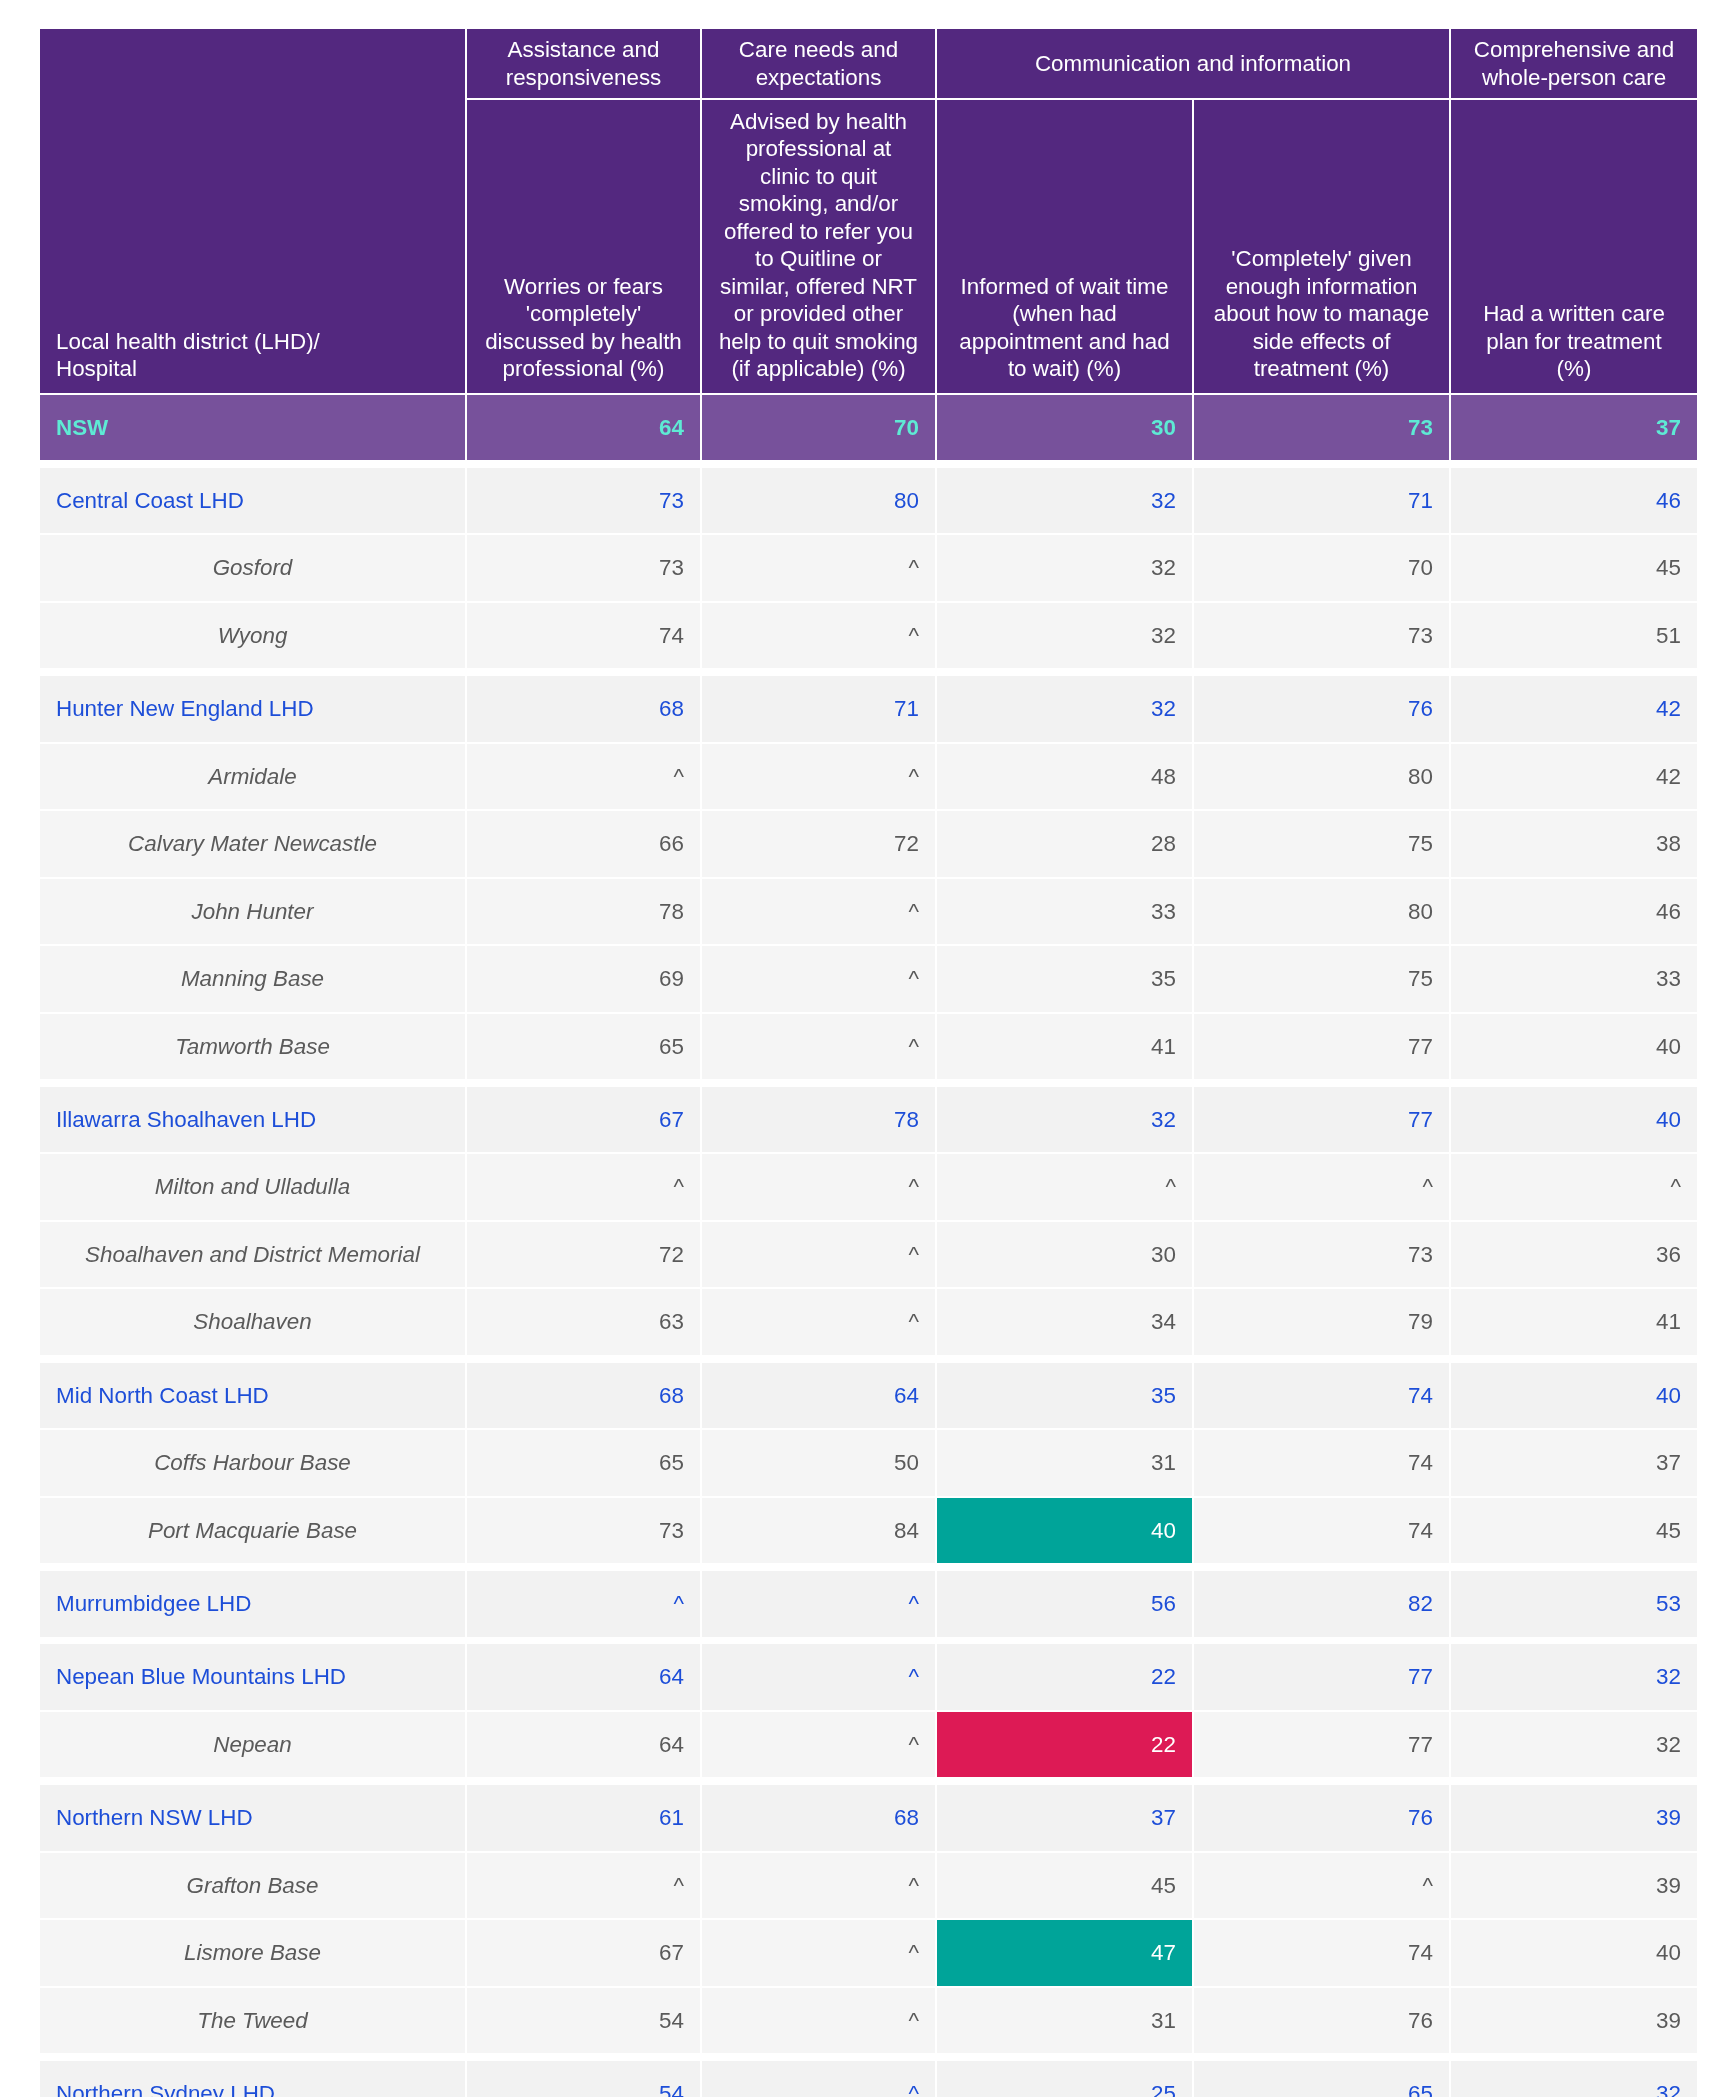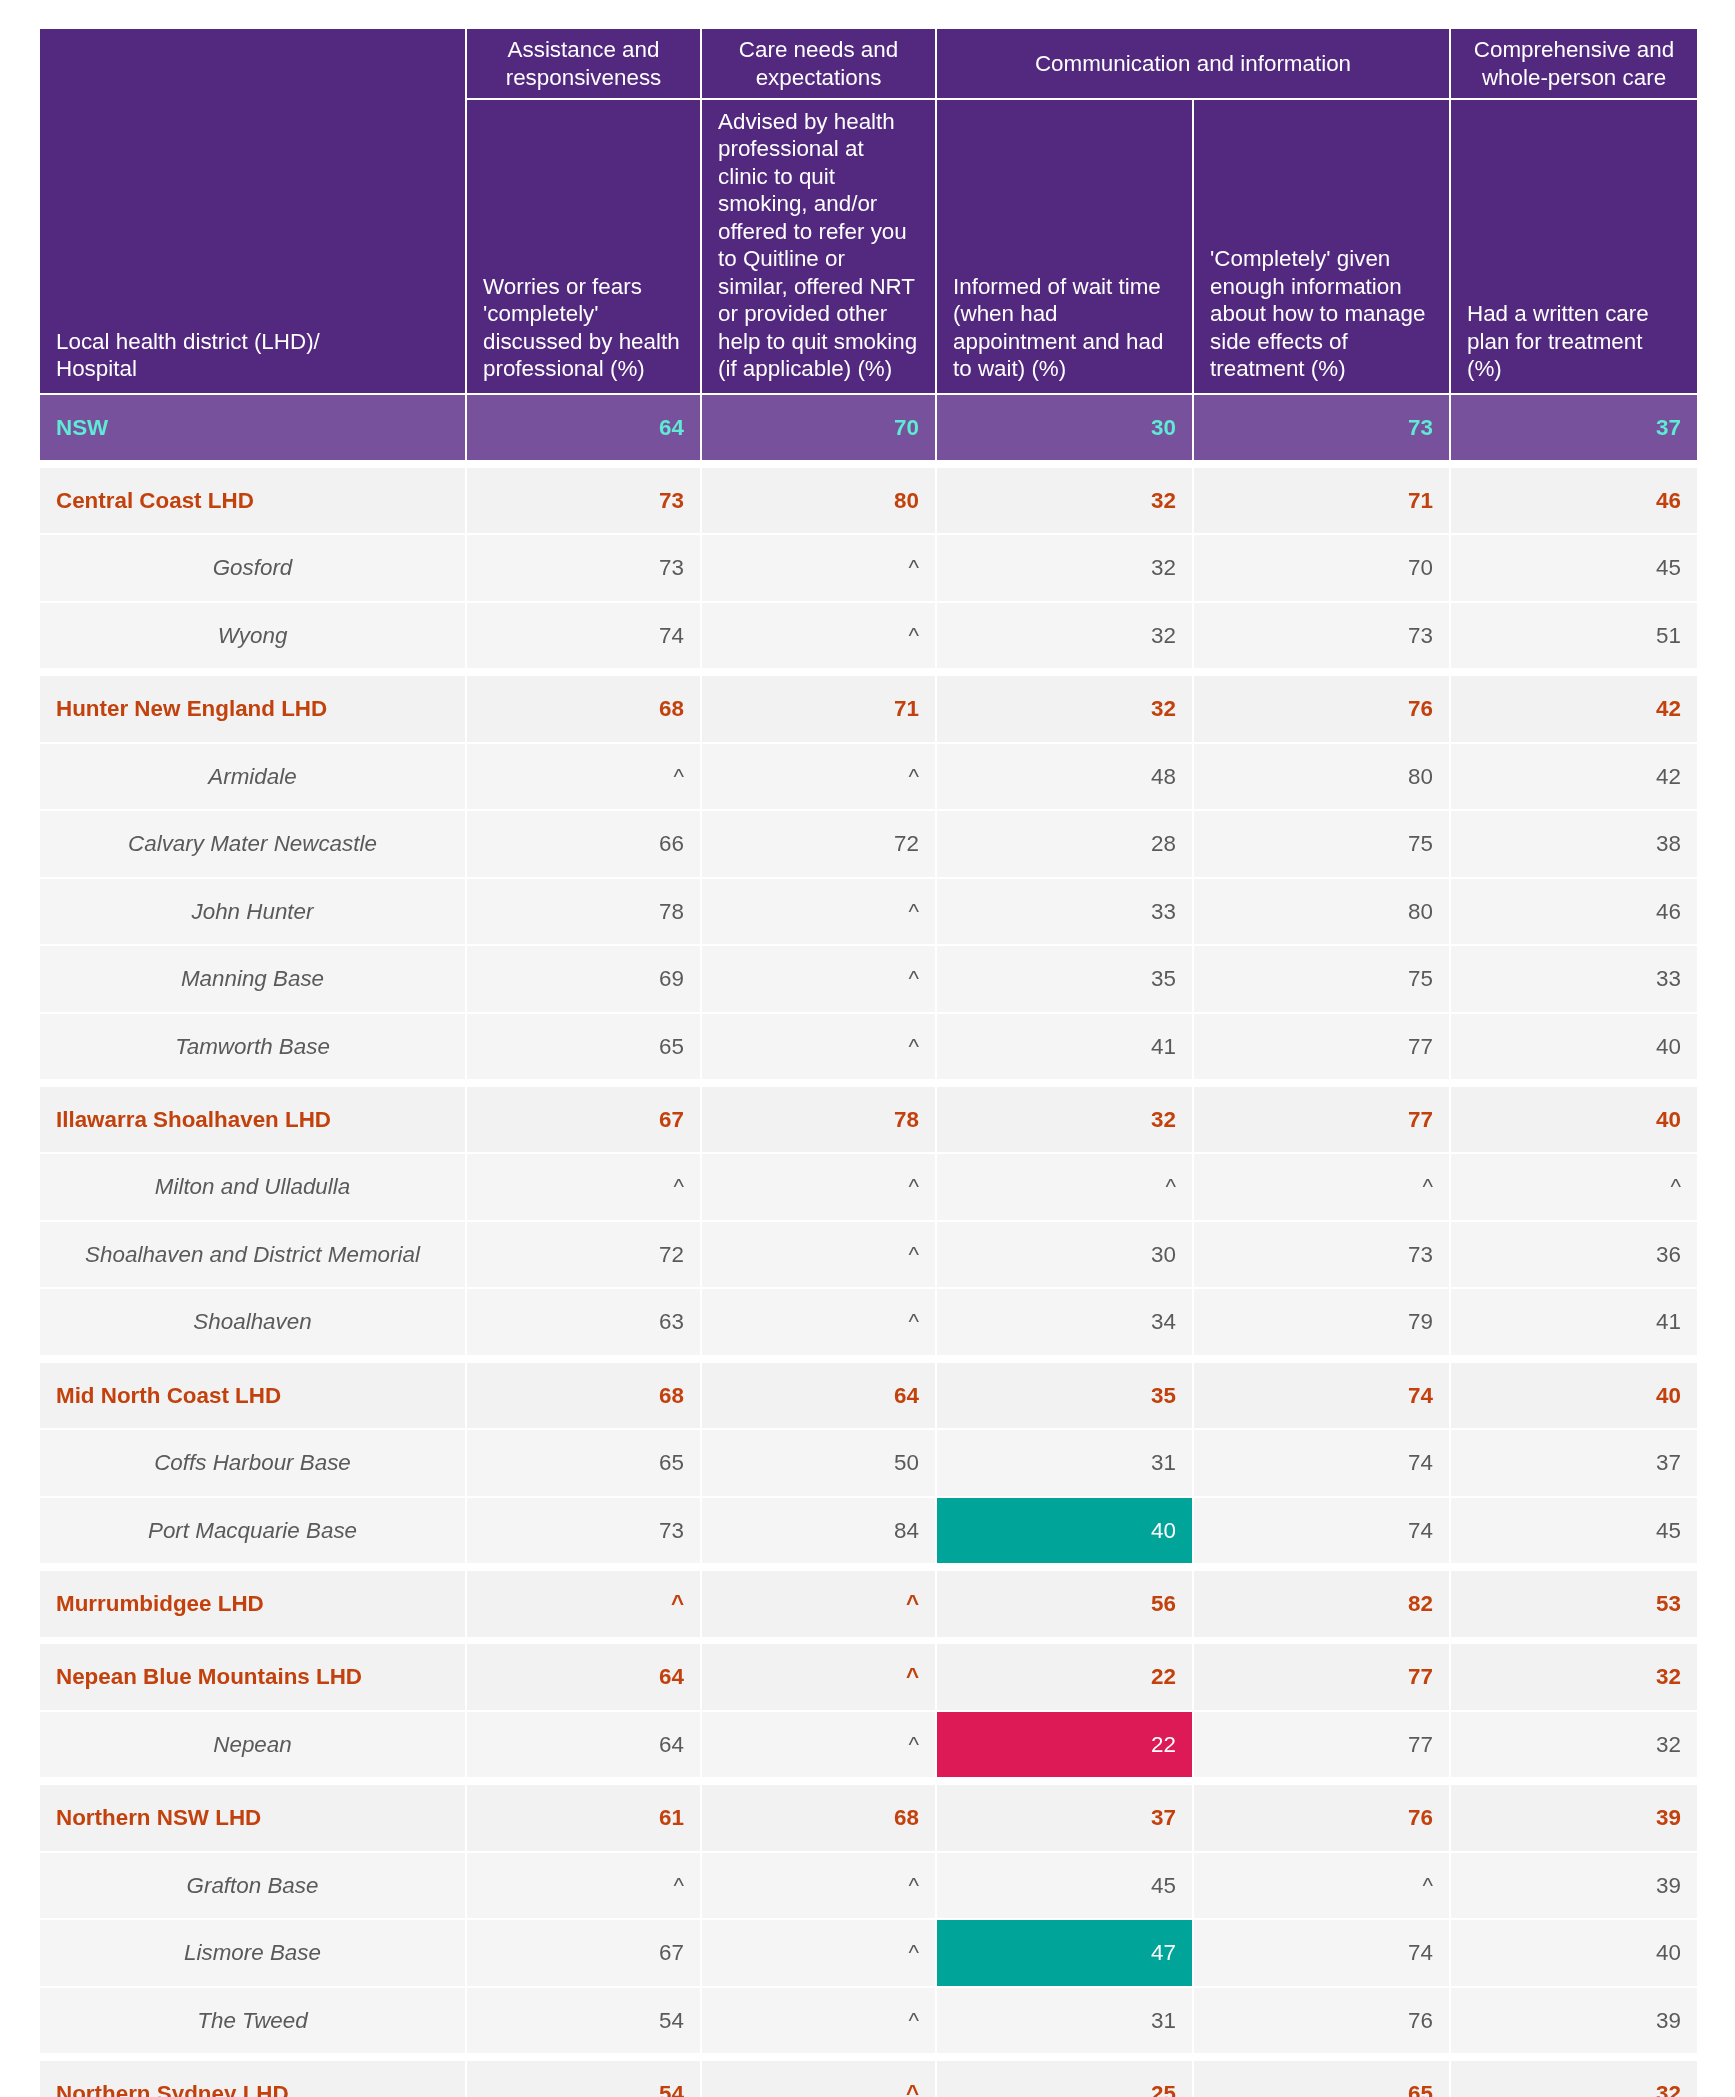--- a/index.html
+++ b/index.html
@@ -20,21 +20,21 @@
     font-weight:400;
     font-size:22.4px;
     line-height:27.5px;
     vertical-align:bottom;
     padding:7.2px 16px 10px 16px;
     border-right:2.2px solid #ffffff;
     border-bottom:2.2px solid #ffffff;
     box-sizing:border-box;
   }
   th.grp{ text-align:center; vertical-align:middle; padding-bottom:7.2px;}
-  th.sub{ text-align:left; }
+  th.sub{ text-align:center; }
   th.corner{ text-align:left; vertical-align:bottom; border-bottom:2.2px solid #ffffff;}
   th.last{ border-right:none; }
 
   
   td{
     font-size:22.4px;
     line-height:27.5px;
     box-sizing:border-box;
     padding:19px 16px 19px 16px;
     border-right:2.2px solid #ffffff;
@@ -43,21 +43,21 @@
     color:#4a4a4a;
     background:#f2f2f2;
   }
   td.last{border-right:none;}
   td.num{text-align:right;}
   td.lbl{text-align:left;}
   td.lbl.hosp{text-align:center;font-style:italic;}
 
   tr.state td{ background:#77519B; color:#5eead4; font-weight:bold; }
   tr.state td.lbl{ font-weight:bold; }
-  tr.lhd td{ background:#f2f2f2; color:#c2410c; font-weight:bold; }
+  tr.lhd td{ background:#f2f2f2; color:#1d4ed8; font-weight:normal; }
   tr.hospital td{ background:#f5f5f5; color:#5a5a5a; font-weight:400;}
 
   td.hl-low{ background:#DD1A55 !important; color:#ffffff !important; }
   td.hl-high{ background:#00A499 !important; color:#ffffff !important; }
 
   tr.gap td{padding:0;height:5.8px;background:#ffffff;border:none;}
 </style>
 </head>
 <body>
 

